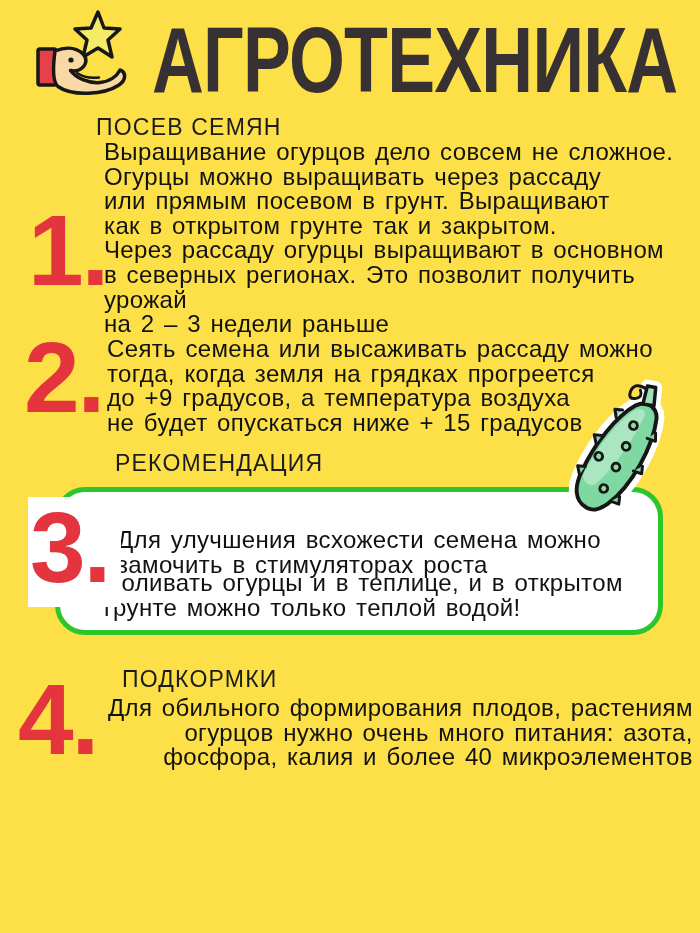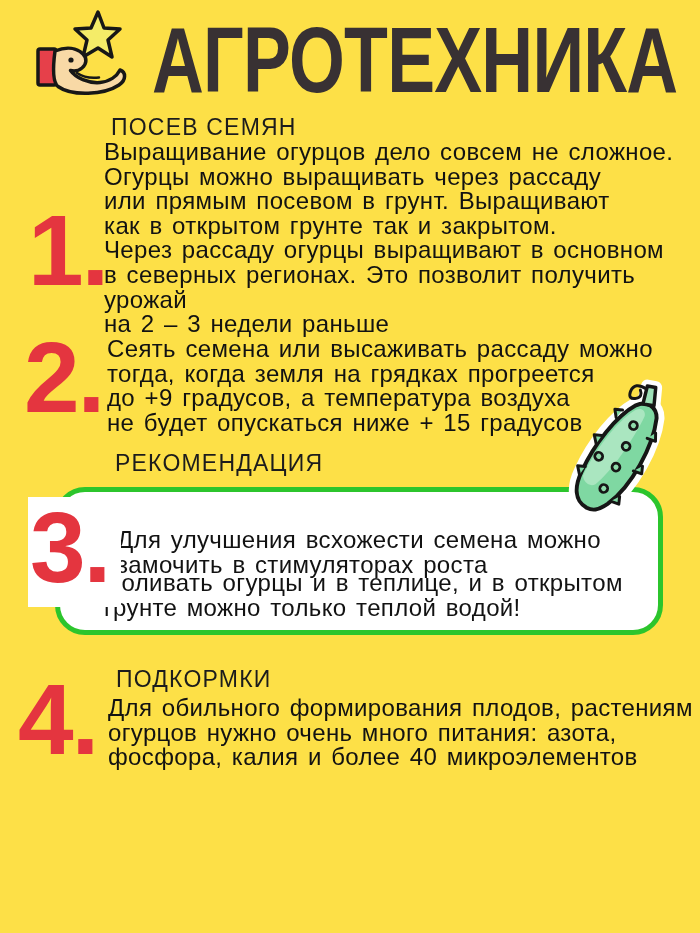--- a/index.html
+++ b/index.html
@@ -39,26 +39,26 @@
     font-size:100px;font-weight:bold;line-height:1;
     color:#e4353f;z-index:5;
     letter-spacing:-2px;
   }
   
   #num1{left:28px;top:200px;}
   #num2{left:24px;top:327px;}
   #num3{left:28px;top:497px;background:#ffffff;padding:0 12px 10px 2px;}
   #num4{left:18px;top:669px;}
   
-  #sec1-heading{left:111px;top:115px;}
+  #sec1-heading{left:96px;top:115px;}
   #sec1-body{left:104px;top:140px;}
   #sec2-body{left:107px;top:337px;}
   #rec-heading{left:115px;top:451px;text-align:center;}
-  #sec4-heading{left:116px;top:667px;}
-  #sec4-body{left:108px;top:696px;}
+  #sec4-heading{left:122px;top:667px;}
+  #sec4-body{left:108px;top:696px;text-align:right;}
   
   #rec-box{
     position:absolute;left:55px;top:487px;
     width:598px;height:138px;
     border:5px solid #2cc52c;border-radius:30px;
     background:#ffffff;z-index:1;
   }
   #tip1{left:117px;top:509px;z-index:2;margin-top:19px;}
   #tip2{left:104px;top:571px;z-index:2;}
   

